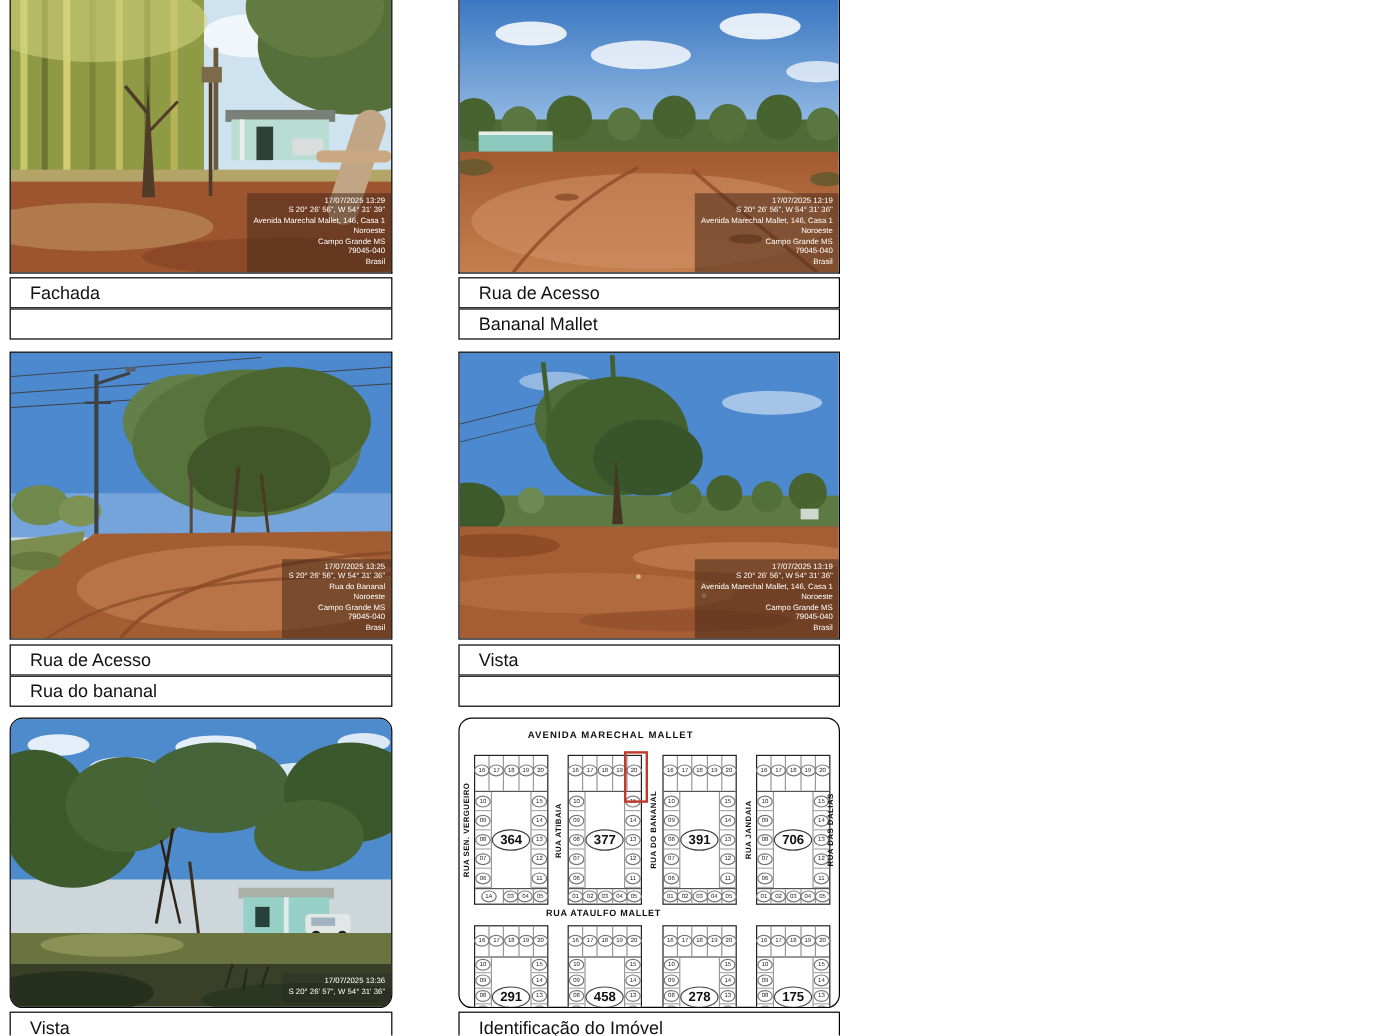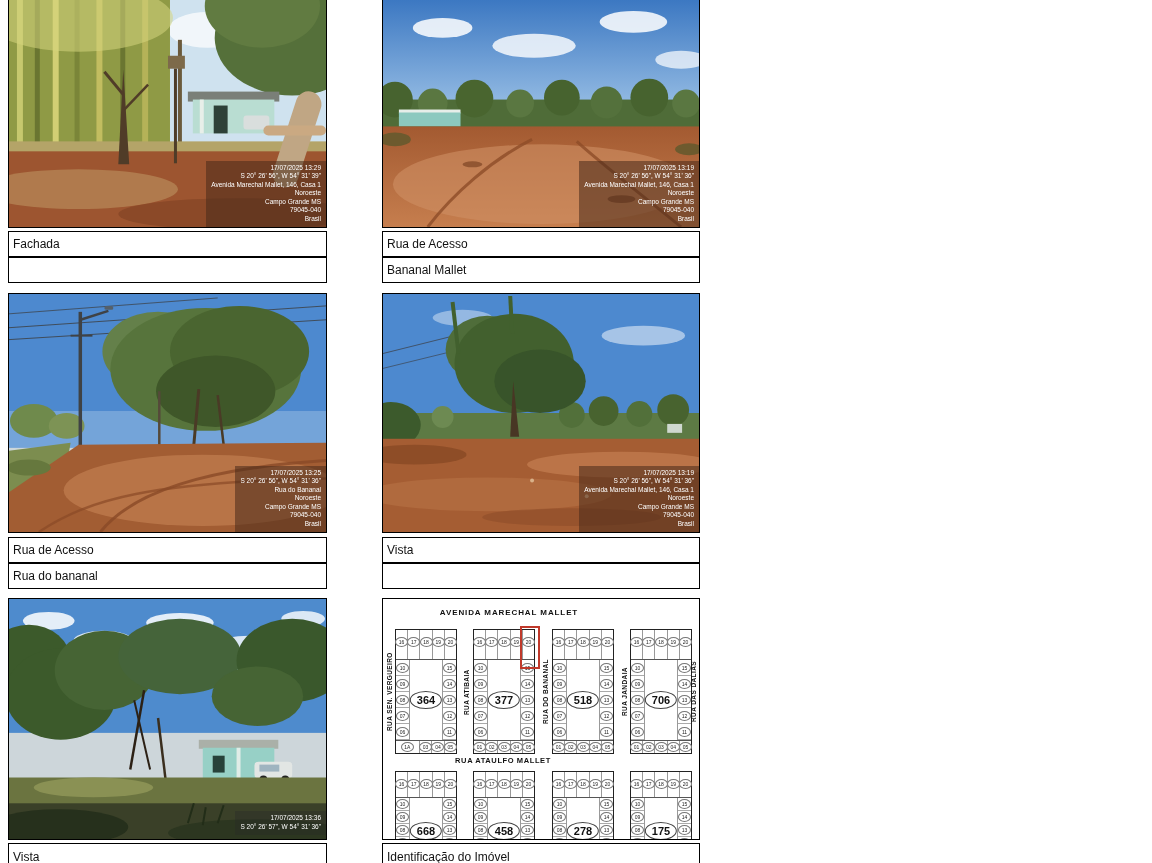--- a/index.html
+++ b/index.html
@@ -10,25 +10,25 @@
   .col-l{left:8px;width:319px;}
   .col-r{left:382px;width:318px;}
 
   .photo{position:absolute;border:1.5px solid #000;box-sizing:border-box;
          overflow:hidden;background:#cdd6da;}
   .photo svg{position:absolute;left:0;top:0;width:100%;height:100%;display:block;}
   .cut-top{border-top:none;}
 
   .r1-photo{top:0;height:228px;}
   .r2-photo{top:293px;height:240px;}
-  .r3-photo{top:598px;height:242px;}
+  .r3-photo{top:598px;height:242px;border-radius:11px;}
 
   .cap{position:absolute;height:26px;border:1.5px solid #000;background:#fff;
-       box-sizing:border-box;display:flex;align-items:center;padding-left:4px;
-       font-size:12px;color:#111;}
+       box-sizing:border-box;display:flex;align-items:center;padding-left:16px;
+       font-size:15px;color:#111;}
   .r1-cap1{top:231px;} .r1-cap2{top:257px;}
   .r2-cap1{top:537px;} .r2-cap2{top:563px;}
   .r3-cap1{top:843px;height:28px;}
 
   
   .wm{position:absolute;right:0;bottom:0;max-width:60%;
       background:rgba(72,42,26,.55);color:#fff;text-align:right;
       font-size:6.5px;line-height:8.5px;padding:3px 5px 4px;}
   .wm div{white-space:nowrap;}
   .wm-free{background:rgba(40,40,40,.35);bottom:4px;}
@@ -505,21 +505,21 @@
             <div class="srow" style="height: 16px;">
               <div class="lot">13</div>
             </div>
             <div class="srow" style="height: 16px;">
               <div class="lot">12</div>
             </div>
             <div class="srow" style="height: 16px;">
               <div class="lot">11</div>
             </div>
           </div>
-          <div class="bnum">518</div>
+          <div class="bnum">391</div>
         </div>
         <div class="strip stripB" style="height: 13px;">
           <div class="strip-cell">
             <div class="lot">01</div>
           </div>
           <div class="strip-cell">
             <div class="lot">02</div>
           </div>
           <div class="strip-cell">
             <div class="lot">03</div>
@@ -645,21 +645,21 @@
             <div class="srow" style="height: 13px;">
               <div class="lot">14</div>
             </div>
             <div class="srow" style="height: 13px;">
               <div class="lot">13</div>
             </div>
             <div class="srow" style="height: 13px;">
               <div class="lot">12</div>
             </div>
           </div>
-          <div class="bnum">668</div>
+          <div class="bnum">291</div>
         </div>
       </div>
       <div class="blk" style="left: 90px; top: 172px;">
         <div class="strip" style="height: 26px;">
           <div class="strip-cell">
             <div class="lot">16</div>
           </div>
           <div class="strip-cell">
             <div class="lot">17</div>
           </div>

